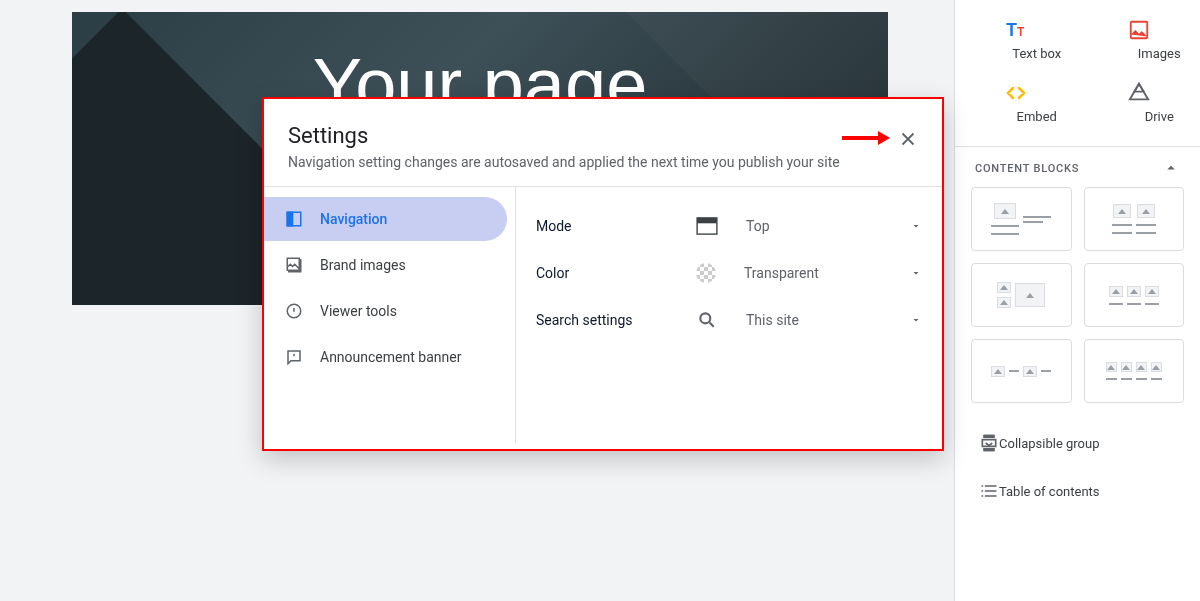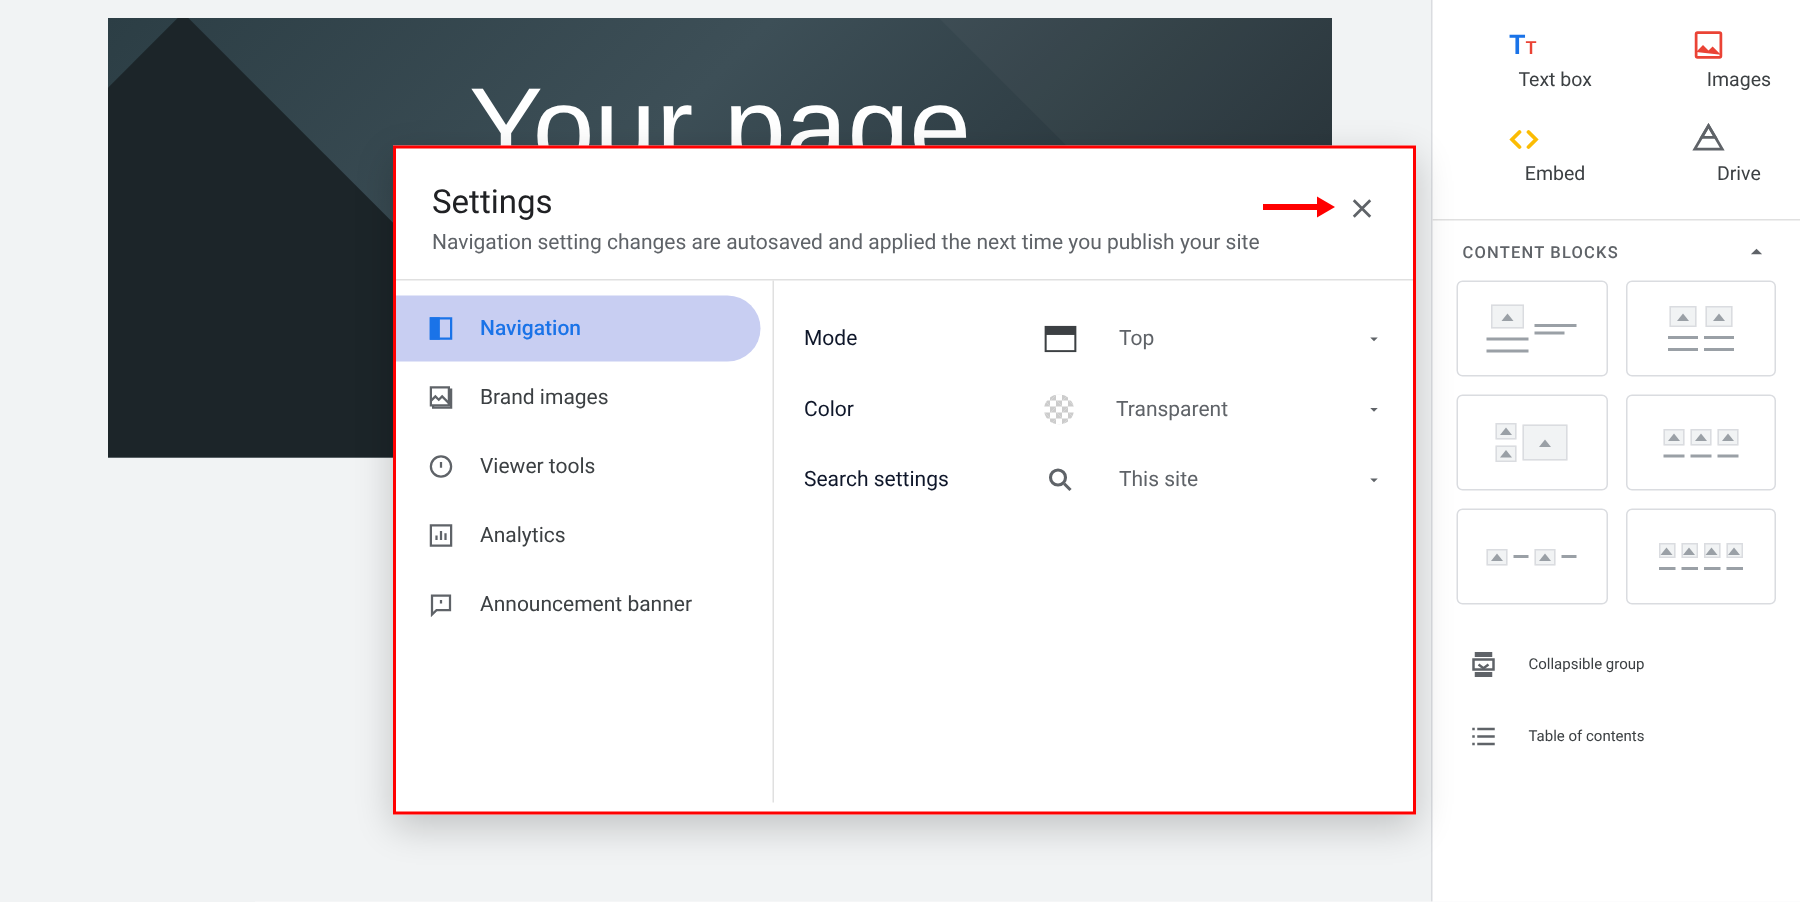--- a/index.html
+++ b/index.html
@@ -173,40 +173,39 @@
     }
     .block-line-short { width: 20px; }
     
     .insert-list {
       padding-top: 16px;
     }
     
     .insert-item {
       display: flex;
       align-items: center;
-      gap: 20px;
       padding: 14px 24px;
       cursor: pointer;
-      font-size: 10px;
+      font-size: 13px;
       color: #3c4043;
     }
     
     .insert-icon {
       width: 20px;
       height: 20px;
       color: #5f6368;
     }
     
     
     .modal {
       position: absolute;
       left: 262px;
       top: 97px;
       width: 682px;
-      height: 446px;
+      height: 354px;
       background: #fff;
       border: 2px solid #ff0000;
       box-shadow: 0 8px 24px rgba(0,0,0,0.2);
       z-index: 100;
     }
     
     .modal-header {
       padding: 24px 24px 16px 24px;
       border-bottom: 1px solid #e0e0e0;
       position: relative;
@@ -531,29 +530,20 @@
         <span>Brand images</span>
       </div>
       <div class="sidebar-item">
         <span class="sidebar-icon">
           <svg width="18" height="18" viewBox="0 0 24 24" fill="none" stroke="#5f6368" stroke-width="2">
               <circle cx="12" cy="12" r="9"></circle>
               <path d="M12 8v5m0 3h.01"></path>
             </svg>
         </span>
         <span>Viewer tools</span>
-      </div>
-      <div class="sidebar-item">
-        <span class="sidebar-icon">
-          <svg width="18" height="18" viewBox="0 0 24 24" fill="none" stroke="#5f6368" stroke-width="2">
-              <rect x="3" y="3" width="18" height="18"></rect>
-              <path d="M8 16v-4m4 4V8m4 8v-6"></path>
-            </svg>
-        </span>
-        <span>Analytics</span>
       </div>
       <div class="sidebar-item">
         <span class="sidebar-icon">
           <svg width="18" height="18" viewBox="0 0 24 24" fill="none" stroke="#5f6368" stroke-width="2">
               <path d="M4 4h16v13H8l-4 4V4z"></path>
               <path d="M12 8v3m0 2h.01"></path>
             </svg>
         </span>
         <span>Announcement banner</span>
       </div>

